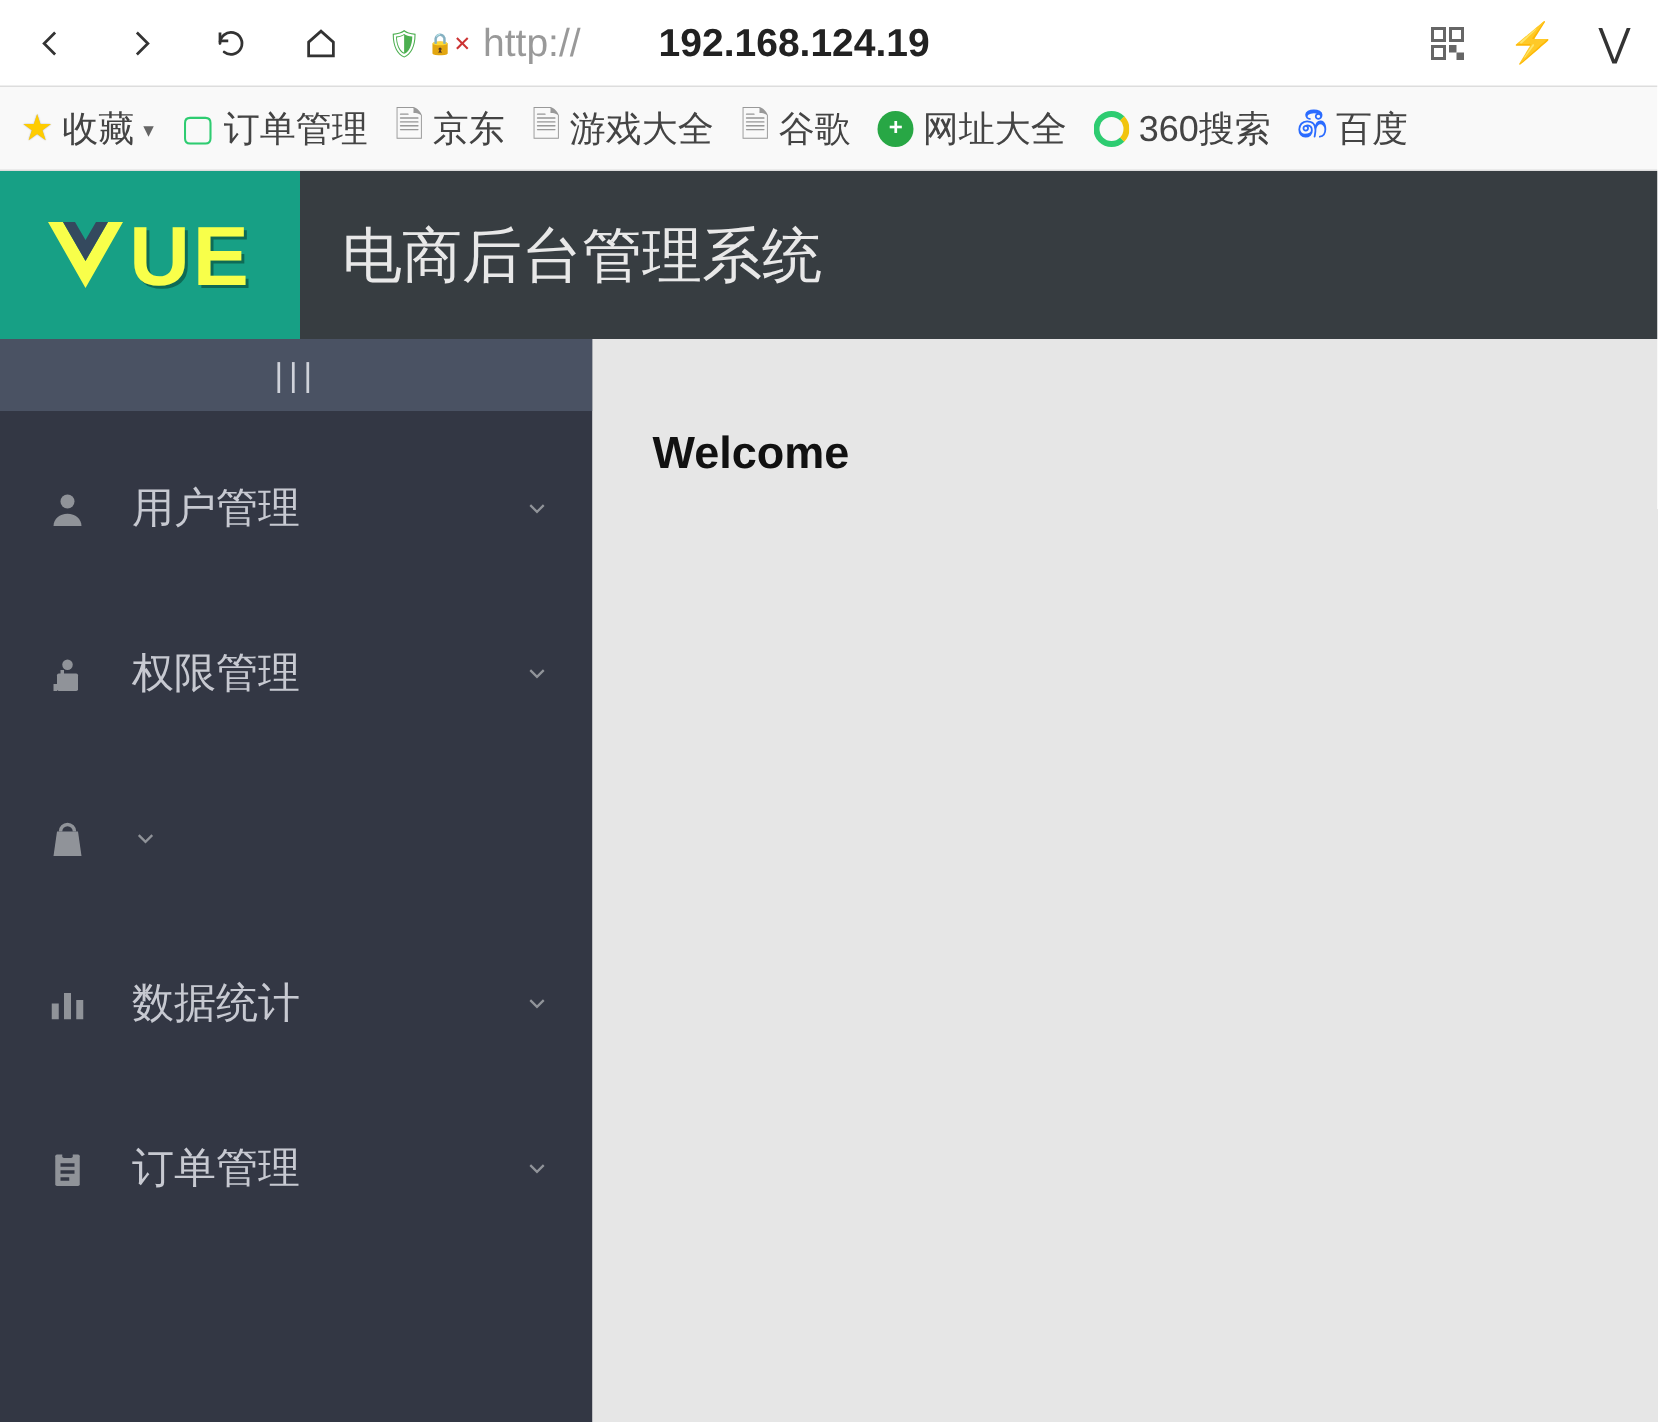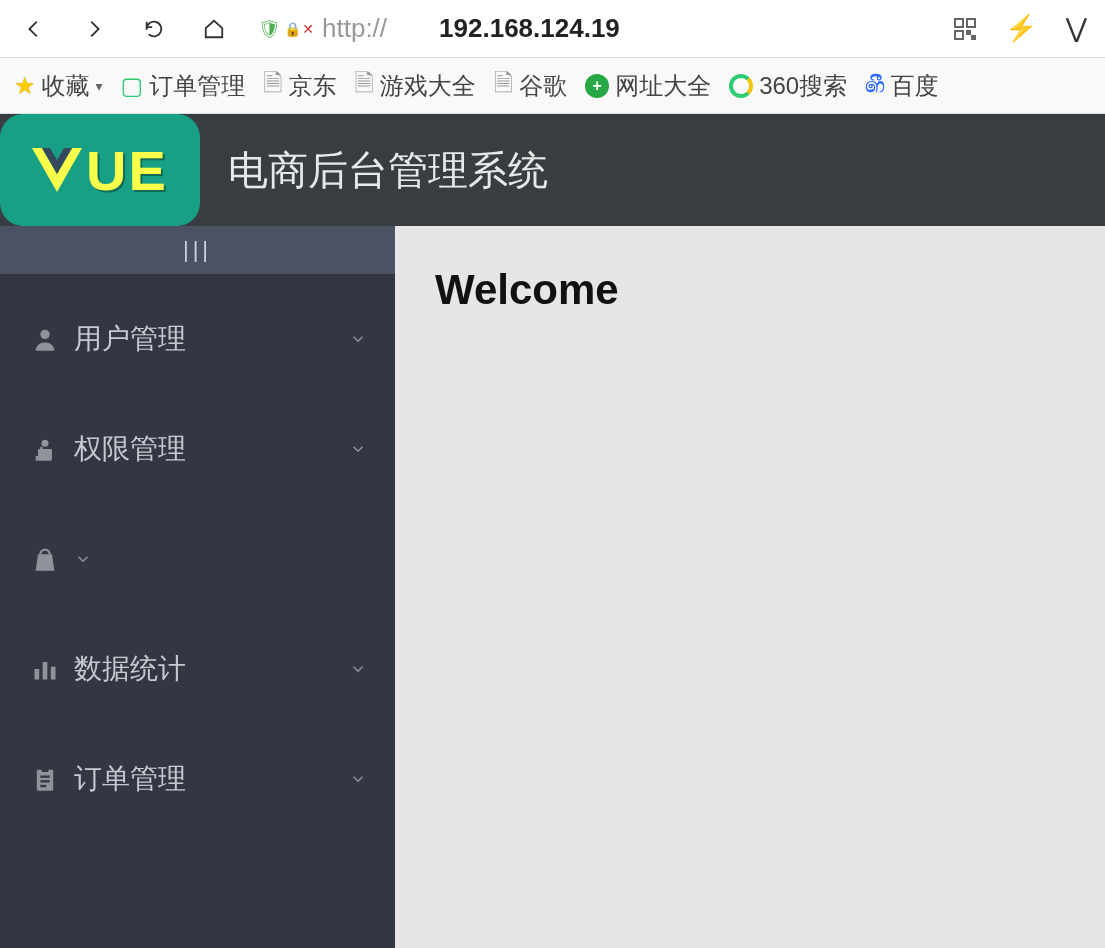--- a/index.html
+++ b/index.html
@@ -22,35 +22,35 @@
     .bk-star { color:#ffcc00; text-shadow: 0 0 1px #999; }
     .bk-drop { font-size: 14px; color:#666; }
     .bk-phone { color:#2ecc71; }
     .bk-file { color:#999; }
     .bk-360i { width:24px; height:24px; border-radius:50%; background:#28a745; color:#fff; display:inline-flex; align-items:center; justify-content:center; font-size:16px; font-weight:bold;}
     .bk-360o { width:24px; height:24px; border-radius:50%; border:4px solid #2ecc71; border-right-color:#f1c40f; display:inline-block; }
     .bk-baidu { color:#2b6cff; font-weight:bold; font-size:20px; }
 
     
     .app-header { height: 112px; background:#373d41; display:flex; align-items:center; gap: 28px; padding-right: 30px; }
-    .logo { width: 200px; height: 112px; background:#17a085; display:flex; align-items:center; justify-content:center;border-radius:23px; }
+    .logo { width: 200px; height: 112px; background:#17a085; display:flex; align-items:center; justify-content:center; }
     .logo-text { font-size:56px; font-weight:900; letter-spacing: 2px; color:#f8ff4a; text-shadow: 2px 2px 0 #0e6b56; display:flex; align-items:center; gap:4px;}
     .app-title { color:#e8e8e8; font-size:40px; }
 
     
     .layout { display:flex; height: calc(948px - 58px - 56px - 112px); }
     .sidebar { width:395px; background:#333744; }
     .collapse { height:48px; background:#4a5263; display:flex; align-items:center; justify-content:center; color:#cfd2da; font-size:22px; letter-spacing:4px; cursor:pointer; }
     .menu { padding-top:10px; }
-    .menu-item { height:110px; display:flex; align-items:center; padding: 0 28px; color:#c7c9d1; font-size:28px; cursor:pointer; gap:12px; }
+    .menu-item { height:110px; display:flex; align-items:center; padding: 0 28px; color:#c7c9d1; font-size:28px; cursor:pointer; gap:26px; }
     .menu-icon { width:34px; display:flex; justify-content:center; color:#909399; }
     .menu-label { flex:1; }
     .chevron { color:#909399; }
     .content { flex:1; background:#e6e6e6; padding: 40px 40px; }
-    .welcome { font-size:42px; font-weight:900; color:#111; }
+    .welcome { font-size:30px; font-weight:900; color:#111;margin-top:20px; }
 
     svg { display:block; }
   </style>
 </head>
 <body>
 
 <div class="browser-nav">
   <div class="nav-btn">
     <svg viewBox="0 0 24 24">
         <polyline points="15 4 7 12 15 20"></polyline>

